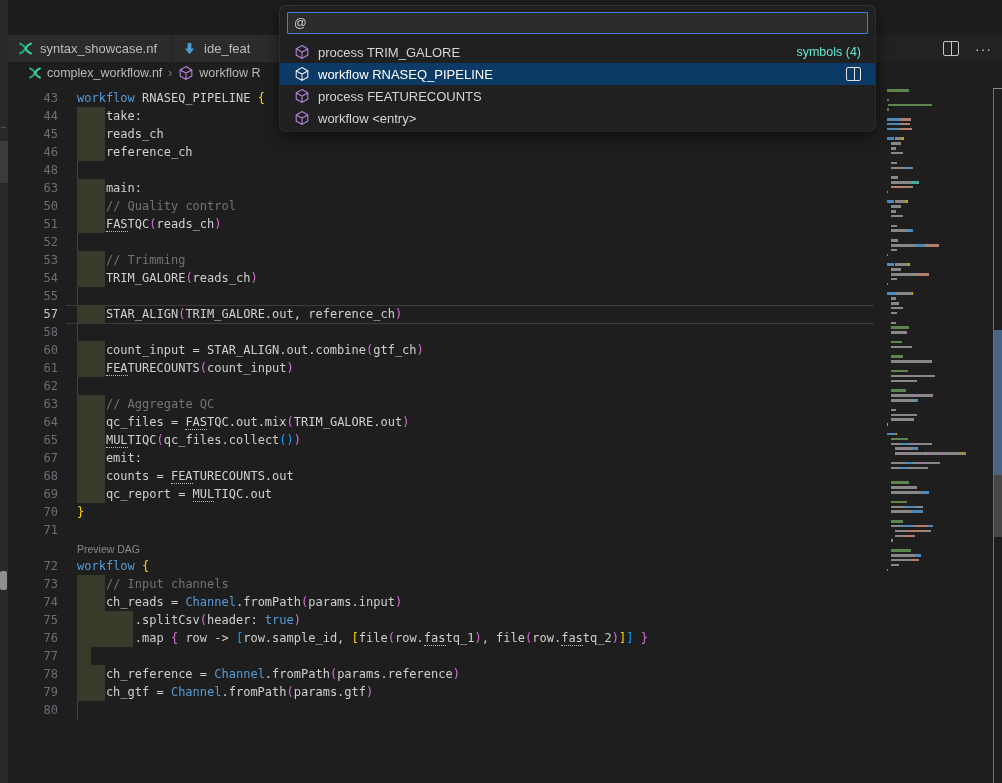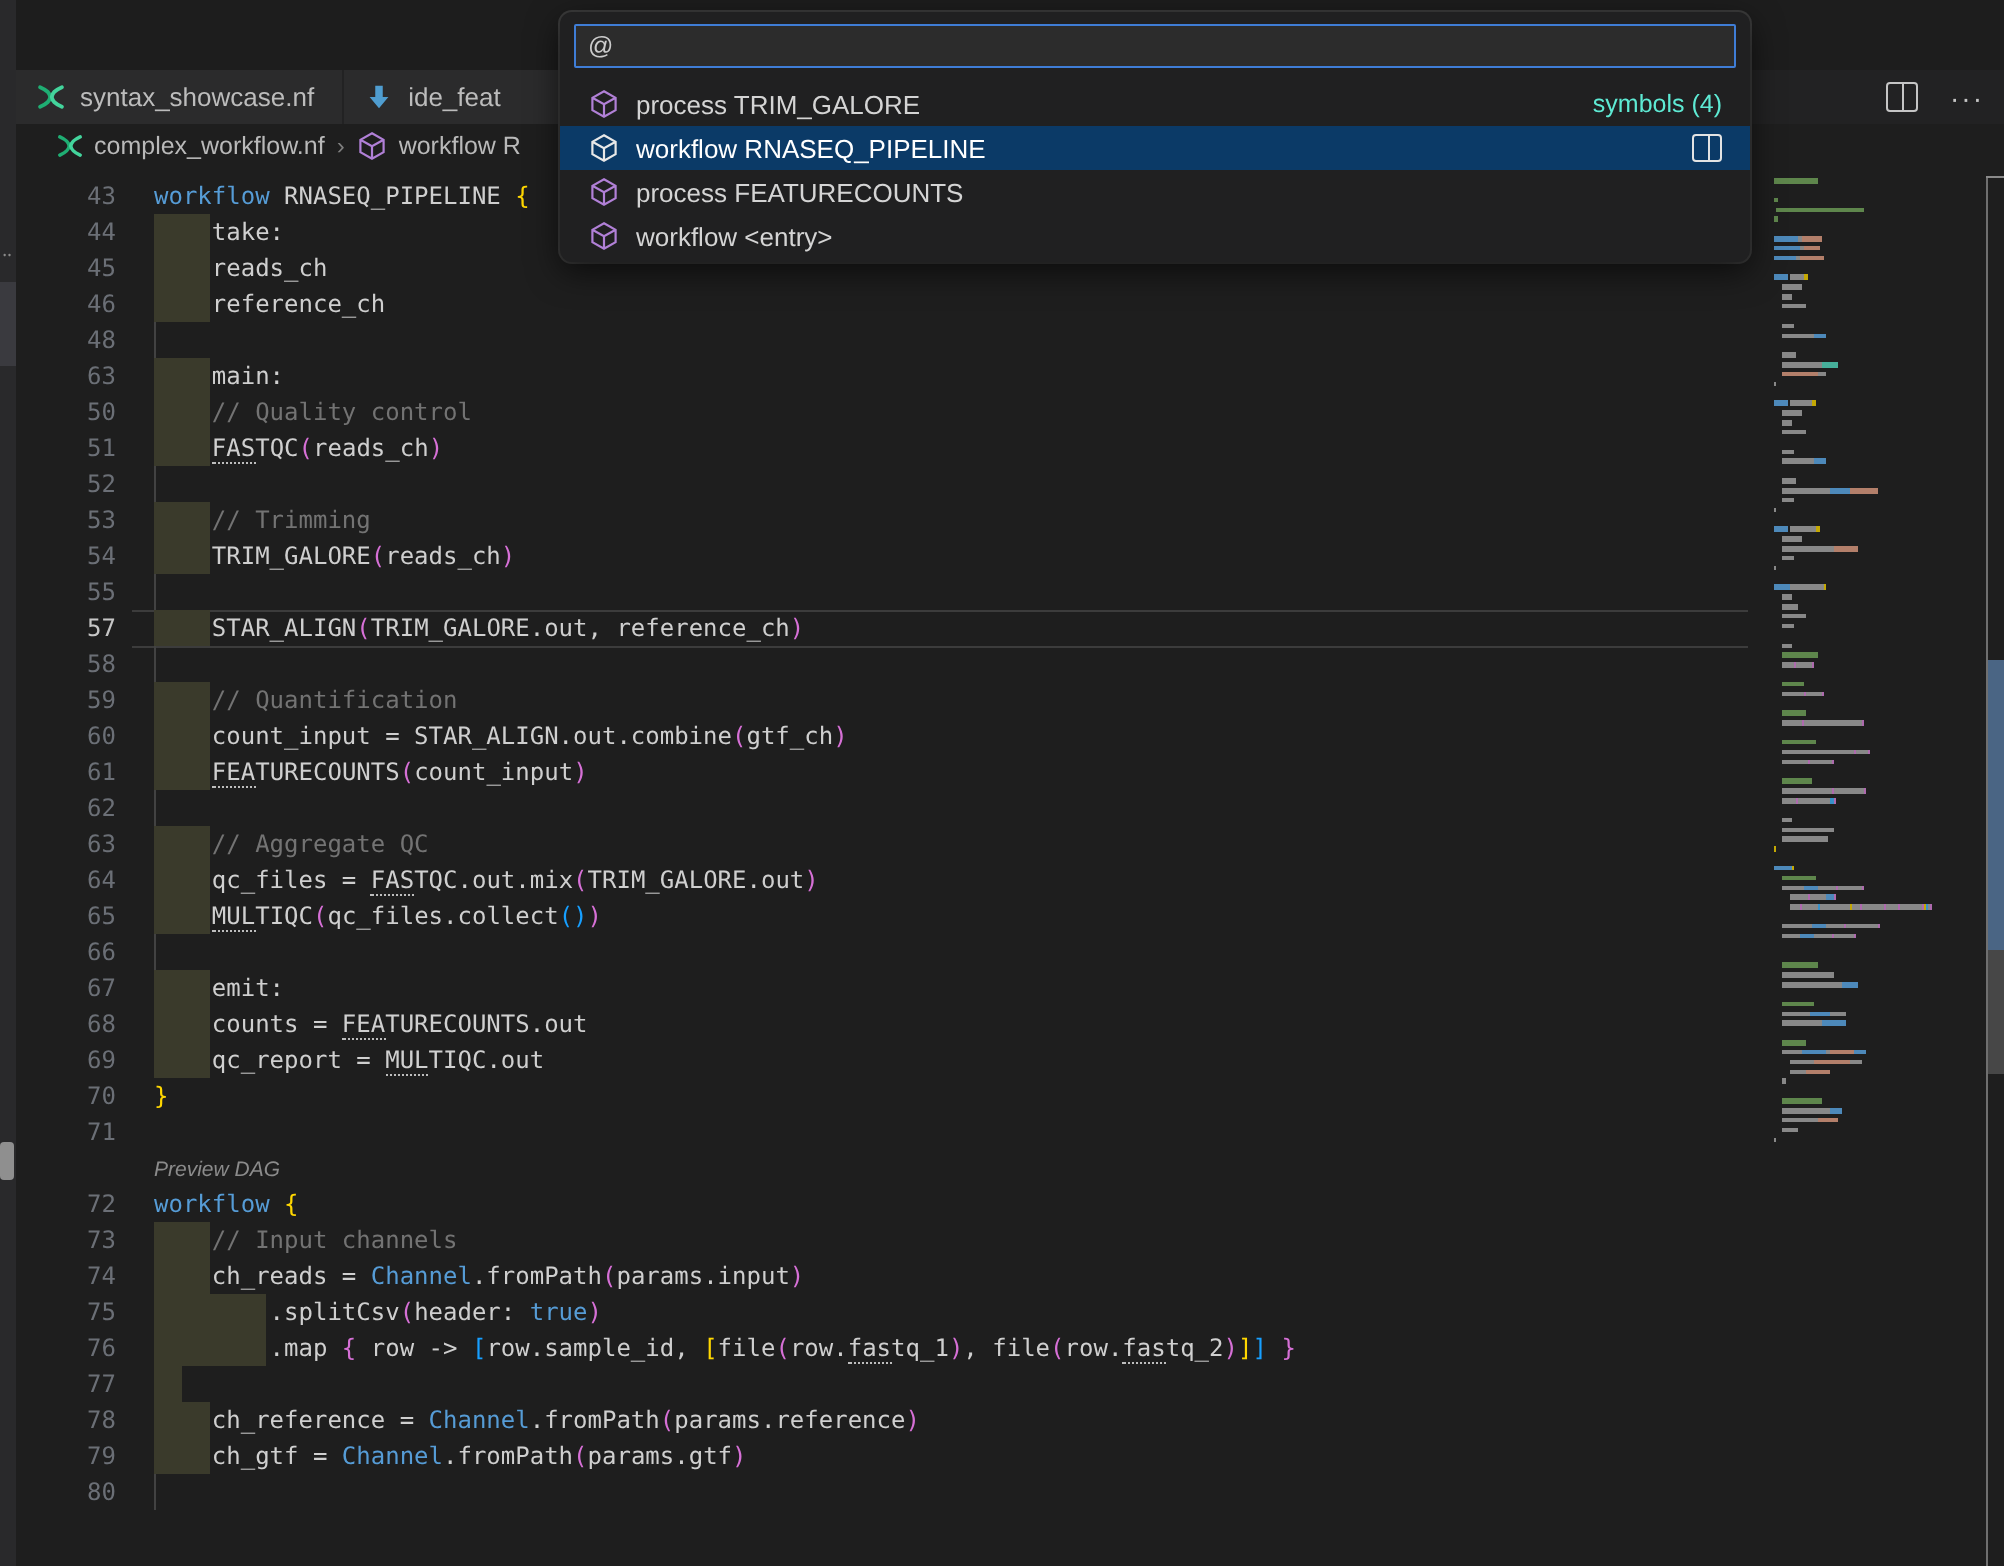--- a/index.html
+++ b/index.html
@@ -26,21 +26,21 @@
   
   .editor{position:absolute;left:8px;top:84px;width:994px;height:699px;background:#1e1e1e;overflow:hidden;}
   .code-lines{position:absolute;left:0;top:5px;width:880px;}
   .crow{position:relative;height:18px;line-height:18px;font-family:"DejaVu Sans Mono","Liberation Mono",monospace;font-size:12px;white-space:pre;}
   .crow .num{position:absolute;left:0;top:0;width:50px;text-align:right;color:#6b6f76;font-size:12px;}
   .crow.cur .num{color:#c6c6c6;}
   .crow .band{position:absolute;left:69px;top:0;height:18px;background:#3a3a2b;}
   .crow .guide{position:absolute;left:69px;top:0;width:1px;height:18px;background:#424242;}
   .crow .txt{position:absolute;left:69px;top:0;}
   .crow.cur .curbox{position:absolute;left:58px;width:808px;top:0;height:17px;border-top:1px solid #3c3c3c;border-bottom:1px solid #3c3c3c;}
-  .lensrow{height:18px;line-height:20px;padding-left:69px;color:#8b8b8b;font-size:10.5px;font-family:"Liberation Sans",sans-serif;cursor:pointer;font-style:italic;}
+  .lensrow{height:18px;line-height:20px;padding-left:69px;color:#8b8b8b;font-size:10.5px;font-family:"Liberation Sans",sans-serif;cursor:pointer;}
   .fg{color:#cfcfcf}.kw{color:#569cd6}.cm{color:#737373}.b1{color:#ffd700}.b2{color:#d670d6}.b3{color:#179fff}
   .hint{border-bottom:1.5px dotted #bdbdbd;padding-bottom:0px;}
   
   .minimap{position:absolute;left:870px;top:4px;width:114px;height:560px;overflow:hidden;cursor:pointer;}
   .mrow{height:4.85px;position:relative;}
   .mrow i{position:absolute;top:1px;height:2.5px;display:block;opacity:.85;}
   
   .r-vline{position:absolute;left:993px;top:88px;width:1px;height:695px;background:#6f6f6f;}
   .r-hline{position:absolute;left:993px;top:88px;width:9px;height:1px;background:#8a8a8a;}
   .r-slider{position:absolute;left:994px;top:330px;width:8px;height:145px;background:#4a6584;cursor:pointer;}
@@ -115,28 +115,26 @@
         <div class="crow"><div class="guide"></div><span class="num">48</span><span class="txt"></span></div>
         <div class="crow"><div class="band" style="width: 28px;"></div><span class="num">63</span><span class="txt"><span class="fg">    main:</span></span></div>
         <div class="crow"><div class="band" style="width: 28px;"></div><span class="num">50</span><span class="txt"><span class="fg">    </span><span class="cm">// Quality control</span></span></div>
         <div class="crow"><div class="band" style="width: 28px;"></div><span class="num">51</span><span class="txt"><span class="fg">    </span><span class="fg hint">FAS</span><span class="fg">TQC</span><span class="b2">(</span><span class="fg">reads_ch</span><span class="b2">)</span></span></div>
         <div class="crow"><div class="guide"></div><span class="num">52</span><span class="txt"></span></div>
         <div class="crow"><div class="band" style="width: 28px;"></div><span class="num">53</span><span class="txt"><span class="fg">    </span><span class="cm">// Trimming</span></span></div>
         <div class="crow"><div class="band" style="width: 28px;"></div><span class="num">54</span><span class="txt"><span class="fg">    TRIM_GALORE</span><span class="b2">(</span><span class="fg">reads_ch</span><span class="b2">)</span></span></div>
         <div class="crow"><div class="guide"></div><span class="num">55</span><span class="txt"></span></div>
         <div class="crow cur"><div class="curbox"></div><div class="band" style="width: 28px;"></div><span class="num">57</span><span class="txt"><span class="fg">    STAR_ALIGN</span><span class="b2">(</span><span class="fg">TRIM_GALORE.out, reference_ch</span><span class="b2">)</span></span></div>
         <div class="crow"><div class="guide"></div><span class="num">58</span><span class="txt"></span></div>
-        <div class="crow"><div class="band" style="width: 28px;"></div><span class="num">59</span><span class="txt"><span class="fg">    </span><span class="cm">// Quantification</span></span></div>
         <div class="crow"><div class="band" style="width: 28px;"></div><span class="num">60</span><span class="txt"><span class="fg">    count_input = STAR_ALIGN.out.combine</span><span class="b2">(</span><span class="fg">gtf_ch</span><span class="b2">)</span></span></div>
         <div class="crow"><div class="band" style="width: 28px;"></div><span class="num">61</span><span class="txt"><span class="fg">    </span><span class="fg hint">FEA</span><span class="fg">TURECOUNTS</span><span class="b2">(</span><span class="fg">count_input</span><span class="b2">)</span></span></div>
         <div class="crow"><div class="guide"></div><span class="num">62</span><span class="txt"></span></div>
         <div class="crow"><div class="band" style="width: 28px;"></div><span class="num">63</span><span class="txt"><span class="fg">    </span><span class="cm">// Aggregate QC</span></span></div>
         <div class="crow"><div class="band" style="width: 28px;"></div><span class="num">64</span><span class="txt"><span class="fg">    qc_files = </span><span class="fg hint">FAS</span><span class="fg">TQC</span><span class="fg">.out.mix</span><span class="b2">(</span><span class="fg">TRIM_GALORE.out</span><span class="b2">)</span></span></div>
         <div class="crow"><div class="band" style="width: 28px;"></div><span class="num">65</span><span class="txt"><span class="fg">    </span><span class="fg hint">MUL</span><span class="fg">TIQC</span><span class="b2">(</span><span class="fg">qc_files.collect</span><span class="b3">()</span><span class="b2">)</span></span></div>
-        <div class="crow"><div class="guide"></div><span class="num">66</span><span class="txt"></span></div>
         <div class="crow"><div class="band" style="width: 28px;"></div><span class="num">67</span><span class="txt"><span class="fg">    emit:</span></span></div>
         <div class="crow"><div class="band" style="width: 28px;"></div><span class="num">68</span><span class="txt"><span class="fg">    counts = </span><span class="fg hint">FEA</span><span class="fg">TURECOUNTS</span><span class="fg">.out</span></span></div>
         <div class="crow"><div class="band" style="width: 28px;"></div><span class="num">69</span><span class="txt"><span class="fg">    qc_report = </span><span class="fg hint">MUL</span><span class="fg">TIQC</span><span class="fg">.out</span></span></div>
         <div class="crow"><span class="num">70</span><span class="txt"><span class="b1">}</span></span></div>
         <div class="crow"><span class="num">71</span><span class="txt"></span></div>
         <div class="lensrow">Preview DAG</div>
         <div class="crow"><span class="num">72</span><span class="txt"><span class="kw">workflow </span><span class="b1">{</span></span></div>
         <div class="crow"><div class="band" style="width: 28px;"></div><span class="num">73</span><span class="txt"><span class="fg">    </span><span class="cm">// Input channels</span></span></div>
         <div class="crow"><div class="band" style="width: 28px;"></div><span class="num">74</span><span class="txt"><span class="fg">    ch_reads = </span><span class="kw">Channel</span><span class="fg">.fromPath</span><span class="b2">(</span><span class="fg">params.input</span><span class="b2">)</span></span></div>
         <div class="crow"><div class="band" style="width: 56px;"></div><span class="num">75</span><span class="txt"><span class="fg">        .splitCsv</span><span class="b2">(</span><span class="fg">header: </span><span class="kw">true</span><span class="b2">)</span></span></div>

